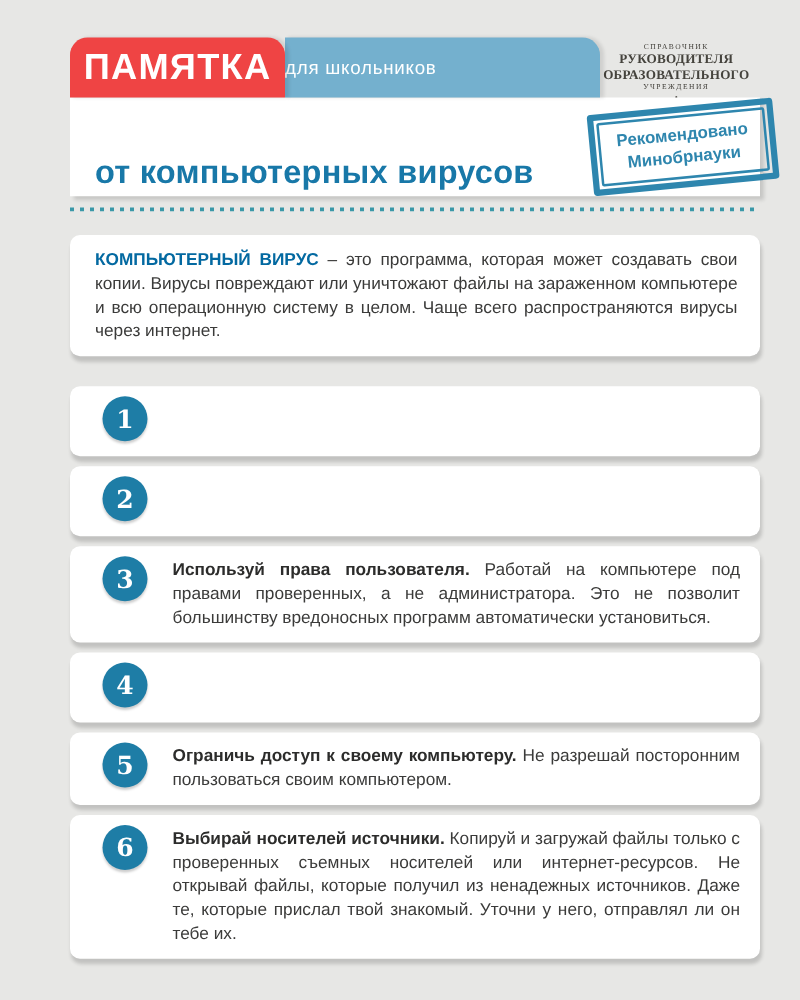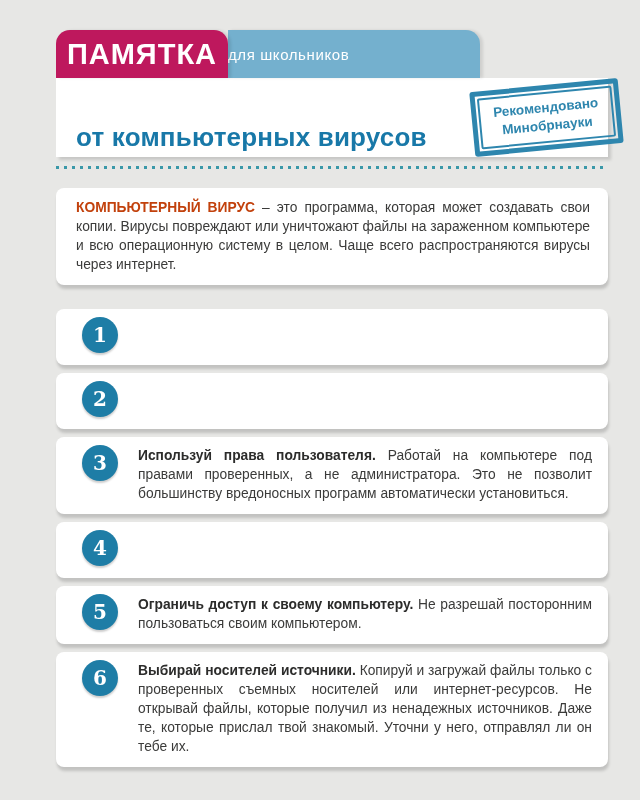--- a/index.html
+++ b/index.html
@@ -8,21 +8,21 @@
     position:relative; width:640px; height:800px; overflow:hidden;
     background:#e7e7e5;
     font-family:"Liberation Sans", sans-serif;
     color:#3b3b3a;
   }
   .content { position:absolute; left:56px; top:30px; width:552px; }
 
   
   .header-row { display:flex; height:48px; position:relative; }
   .tab-dark {
-    width:172px; background:#be185d; border-radius:14px 14px 0 0;
+    width:172px; background:#ef4444; border-radius:14px 14px 0 0;
     color:#ffffff; font-weight:bold; font-size:29px; letter-spacing:1px;
     display:flex; align-items:center; justify-content:center;
     box-shadow:3px 0 3px rgba(0,0,0,0.10);
     position:relative; z-index:2;
   }
   .tab-light {
     width:252px; background:#74b0ce; border-radius:0 14px 0 0;
     color:#ffffff; font-size:15px; letter-spacing:0.6px;
     display:flex; align-items:center; 
     box-shadow:3px 0 3px rgba(0,0,0,0.10);
@@ -64,21 +64,21 @@
       #3a98a8 0px, #3a98a8 3px, transparent 3px, transparent 8px);
   }
 
   
   .card {
     background:#ffffff; border-radius:8px;
     box-shadow:1px 4px 3px rgba(0,0,0,0.16);
     font-size:13.8px; line-height:19px; text-align:justify;
   }
   .intro-card { margin-top:19px; padding:10px 18px 11px 20px; }
-  .intro-card strong { color:#c2410c; }
+  .intro-card strong { color:#0369a1; }
 
   .items { margin-top:24px; }
   .item-card {
     position:relative; margin-bottom:8px;
     padding:9px 16px 11px 82px; min-height:56px;
   }
   .item-card b { color:#2c2c2b; }
   .num-circle {
     position:absolute; left:26px; top:8px; width:36px; height:36px;
     border-radius:50%; background:#1e7da6; color:#ffffff;
@@ -92,20 +92,27 @@
 
 <div class="page">
   <div class="content">
 
     <div class="header-row">
       <div class="tab-dark">
         <span>ПАМЯТКА</span>
       </div>
       <div class="tab-light">
         <span>для школьников</span>
+      </div>
+      <div class="logo">
+        <div class="logo-small">СПРАВОЧНИК</div>
+        <div class="logo-big">РУКОВОДИТЕЛЯ</div>
+        <div class="logo-big">ОБРАЗОВАТЕЛЬНОГО</div>
+        <div class="logo-small">УЧРЕЖДЕНИЯ</div>
+        <div class="logo-dot">•</div>
       </div>
     </div>
 
     <div class="title-box">
       <h1 class="title"><br><span>от компьютерных вирусов</span></h1>
       <div class="stamp">
         <div class="stamp-inner">
           <div>Рекомендовано</div>
           <div>Минобрнауки</div>
         </div>

